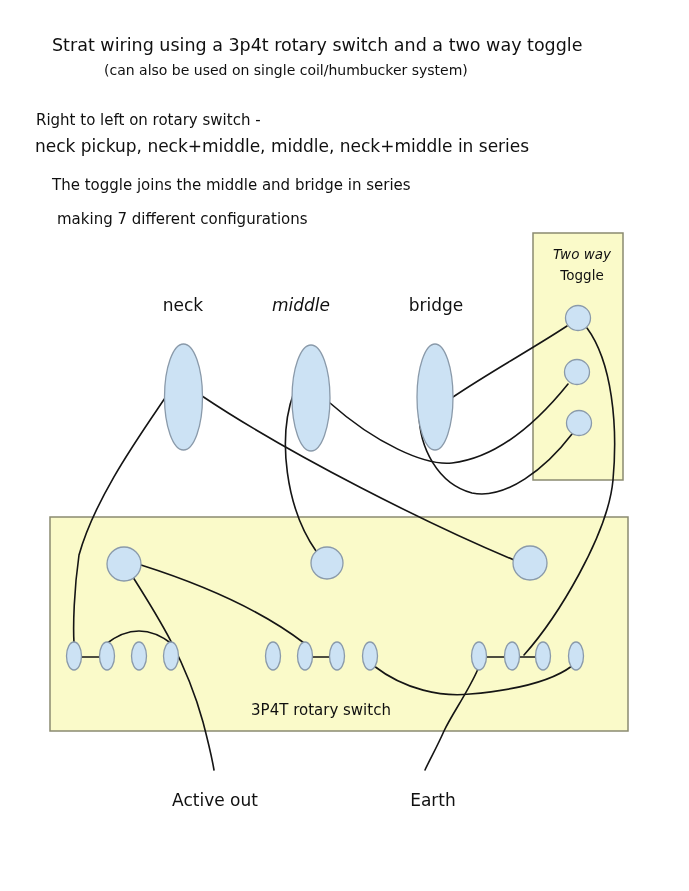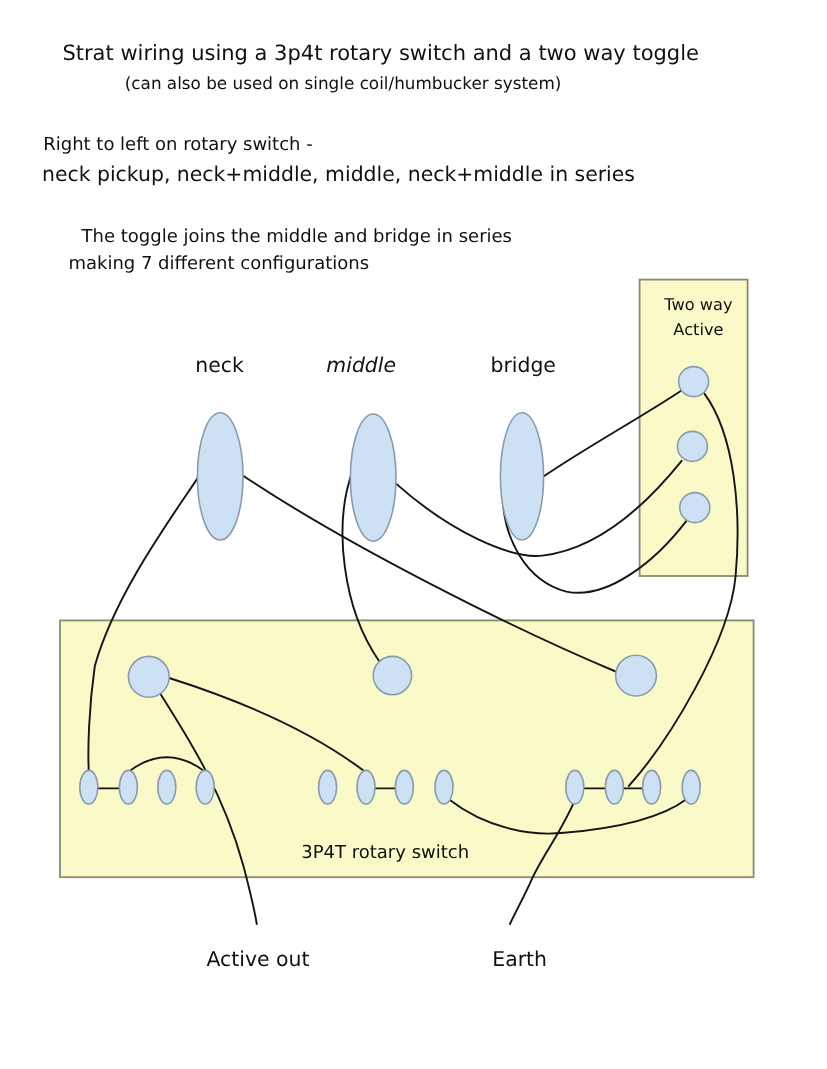--- a/index.html
+++ b/index.html
@@ -15,29 +15,29 @@
   .canvas{
     position:relative;width:689px;height:891px;background:var(--background);
     font-family:"DejaVu Sans","Liberation Sans",sans-serif;color:var(--text);
     overflow:hidden;
   }
   .txt{position:absolute;white-space:nowrap;line-height:1.25;}
   .title{left:52px;top:35px;font-size:17.5px;}
   .subtitle{left:104px;top:62px;font-size:14px;}
   .note-1{left:36px;top:111px;font-size:15px;}
   .note-2{left:35px;top:136px;font-size:17px;}
-  .note-3{left:52px;top:188px;font-size:15px;margin-left:16px;}
+  .note-3{left:52px;top:176px;font-size:15px;}
   .note-4{left:57px;top:210px;font-size:15px;}
   .centered{transform:translateX(-50%);}
   .pickup-label{top:295px;font-size:17px;}
   .lbl-neck{left:183px;}
   .lbl-middle{left:301px;font-style:italic;}
   .lbl-bridge{left:436px;}
   .toggle-label{font-size:13.5px;}
-  .toggle-l1{left:582px;top:246px;}
+  .toggle-l1{left:582px;top:246px;font-style:italic;}
   .toggle-l2{left:582px;top:267px;}
   .rotary-label{left:321px;top:701px;font-size:15px;}
   .terminal-label{top:774px;font-size:17px;margin-top:16px;}
   .lbl-active{left:215px;}
   .lbl-earth{left:433px;}
   svg{position:absolute;left:0;top:0;}
   .box{fill:var(--box-fill);stroke:var(--box-border);stroke-width:1.5;}
   .wire{fill:none;stroke:var(--wire);stroke-width:1.6;stroke-linecap:round;}
   .lug{fill:var(--lug-fill);stroke:var(--lug-border);stroke-width:1.3;}
 </style>
@@ -101,19 +101,19 @@
   <div class="txt note-1">Right to left on rotary switch -</div>
   <div class="txt note-2">neck pickup, neck+middle, middle, neck+middle in series</div>
   <div class="txt note-3">The toggle joins the middle and bridge in series</div>
   <div class="txt note-4">making 7 different configurations</div>
 
   <div class="txt centered pickup-label lbl-neck">neck</div>
   <div class="txt centered pickup-label lbl-middle">middle</div>
   <div class="txt centered pickup-label lbl-bridge">bridge</div>
 
   <div class="txt centered toggle-label toggle-l1">Two way</div>
-  <div class="txt centered toggle-label toggle-l2">Active</div>
+  <div class="txt centered toggle-label toggle-l2">Toggle</div>
 
   <div class="txt centered rotary-label">3P4T rotary switch</div>
 
   <div class="txt centered terminal-label lbl-active">Active out</div>
   <div class="txt centered terminal-label lbl-earth">Earth</div>
 </div>
 
 </body></html>

